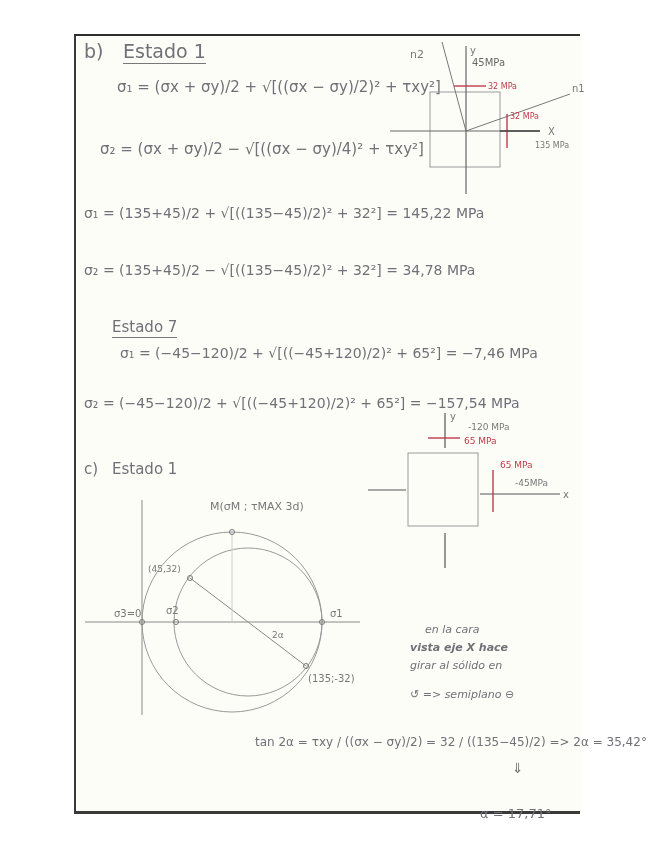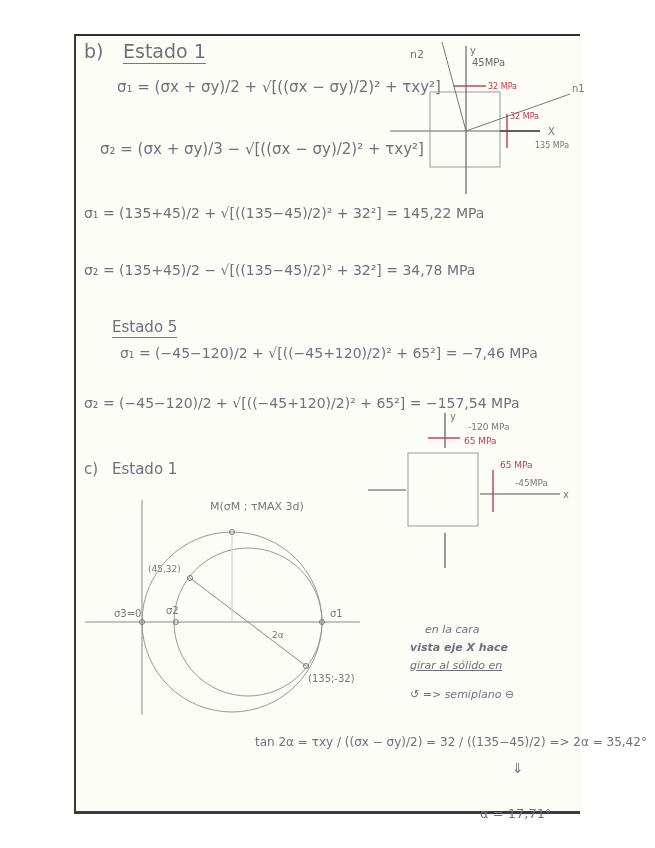--- a/index.html
+++ b/index.html
@@ -17,24 +17,24 @@
 <body>
 
 <div class="page"></div>
 <div class="topline"></div>
 <div class="botline"></div>
 
 <div class="hw" style="left:84px;top:40px;font-size:19px;">b)</div>
 <div class="hw u" style="left:123px;top:40px;font-size:19px;">Estado 1</div>
 
 <div class="hw" style="left:100px;top:78px;font-size:15px;margin-left:17px;">σ₁ = (σx + σy)/2 + √[((σx − σy)/2)² + τxy²]</div>
-<div class="hw" style="left:100px;top:140px;font-size:15px;">σ₂ = (σx + σy)/3 − √[((σx − σy)/2)² + τxy²]</div>
+<div class="hw" style="left:100px;top:140px;font-size:15px;">σ₂ = (σx + σy)/2 − √[((σx − σy)/4)² + τxy²]</div>
 <div class="hw" style="left:84px;top:205px;font-size:14px;">σ₁ = (135+45)/2 + √[((135−45)/2)² + 32²] = 145,22 MPa</div>
 <div class="hw" style="left:84px;top:262px;font-size:14px;">σ₂ = (135+45)/2 − √[((135−45)/2)² + 32²] = 34,78 MPa</div>
-<div class="hw u" style="left:112px;top:318px;font-size:15px;">Estado 5</div>
+<div class="hw u" style="left:112px;top:318px;font-size:15px;">Estado 7</div>
 <div class="hw" style="left:84px;top:345px;font-size:14px;margin-left:36px;">σ₁ = (−45−120)/2 + √[((−45+120)/2)² + 65²] = −7,46 MPa</div>
 <div class="hw" style="left:84px;top:395px;font-size:14px;">σ₂ = (−45−120)/2 + √[((−45+120)/2)² + 65²] = −157,54 MPa</div>
 
 <svg style="position:absolute;left:390px;top:36px;" width="200" height="160">
   <rect x="40" y="56" width="70" height="75" fill="none" stroke="#999" stroke-width="1"></rect>
   <line x1="0" y1="95" x2="150" y2="95" stroke="#666" stroke-width="1.2"></line>
   <line x1="76" y1="10" x2="76" y2="158" stroke="#666" stroke-width="1.2"></line>
   <line x1="76" y1="95" x2="52" y2="6" stroke="#777" stroke-width="1"></line>
   <line x1="76" y1="95" x2="180" y2="58" stroke="#777" stroke-width="1"></line>
   <line x1="64" y1="50" x2="96" y2="50" stroke="#c0394b" stroke-width="1.4"></line>
@@ -86,18 +86,18 @@
   <text x="68" y="82" font-size="9" fill="#777">(45,32)</text>
   <text x="228" y="192" font-size="10" fill="#777">(135;-32)</text>
   <text x="34" y="127" font-size="10" fill="#777">σ3=0</text>
   <text x="86" y="124" font-size="10" fill="#777">σ2</text>
   <text x="250" y="127" font-size="10" fill="#777">σ1</text>
   <text x="192" y="148" font-size="9" fill="#777">2α</text>
 </svg>
 
 <div class="hw" style="left:425px;top:623px;font-size:11px;font-style:italic;">en la cara</div>
 <div class="hw" style="left:410px;top:641px;font-size:11px;font-style:italic;font-weight:bold;">vista eje X hace</div>
-<div class="hw" style="left:410px;top:659px;font-size:11px;font-style:italic;text-decoration:underline;">girar al sólido en</div>
+<div class="hw" style="left:410px;top:659px;font-size:11px;font-style:italic;">girar al sólido en</div>
 <div class="hw" style="left:410px;top:688px;font-size:11px;font-style:italic;">↺ =&gt; semiplano ⊖</div>
 
 <div class="hw" style="left:255px;top:735px;font-size:12px;">tan 2α = τxy / ((σx − σy)/2) = 32 / ((135−45)/2) =&gt; 2α = 35,42°</div>
 <div class="hw" style="left:512px;top:760px;font-size:14px;">⇓</div>
 <div class="hw" style="left:480px;top:806px;font-size:13px;">α = 17,71°</div>
 
 </body></html>

